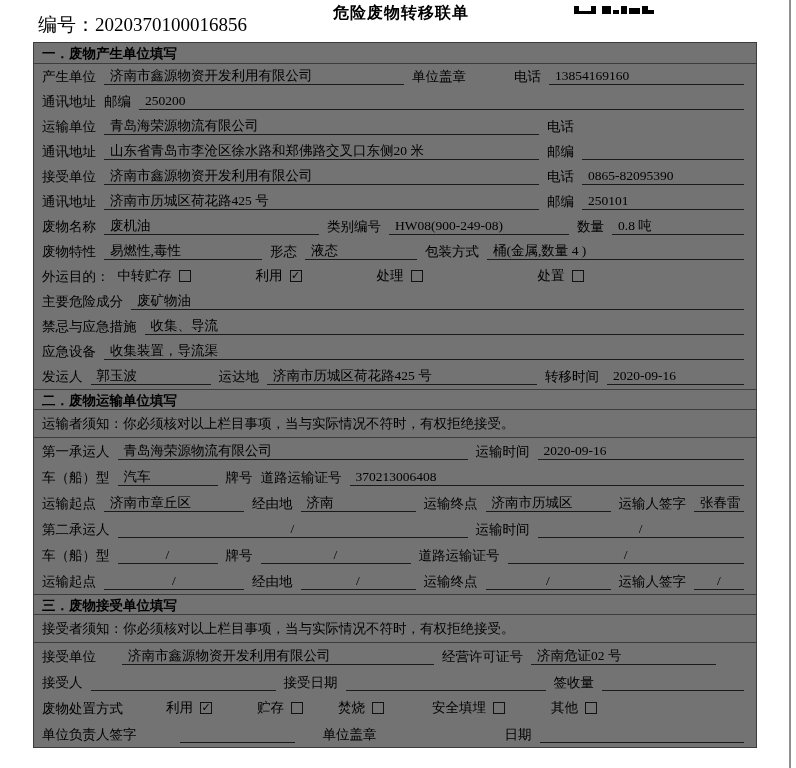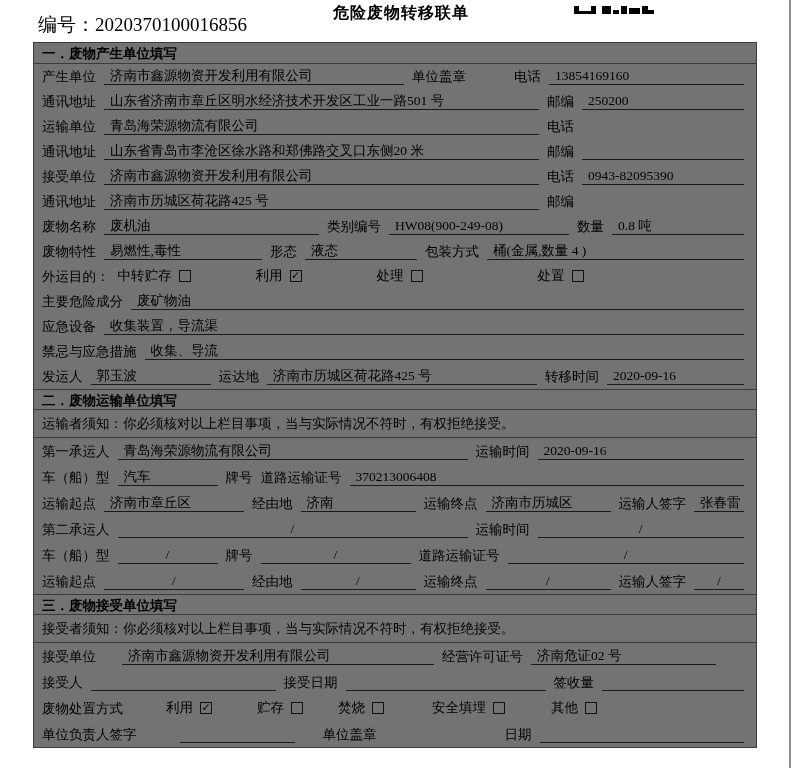--- a/index.html
+++ b/index.html
@@ -84,45 +84,45 @@
         <div class="row">
           <span class="lbl">产生单位</span>
           <span class="val" style="width: 300px;">济南市鑫源物资开发利用有限公司</span>
           <span class="lbl">单位盖章</span>
           <span class="gap" style="width: 40px;"></span>
           <span class="lbl">电话</span>
           <span class="val flex">13854169160</span>
         </div>
         <div class="row">
           <span class="lbl">通讯地址</span>
-          <span class="val" style="width: 435px;">山东省济南市章丘区明水经济技术开发区工业一路501 号</span>
           <span class="lbl">邮编</span>
           <span class="val flex">250200</span>
         </div>
         <div class="row">
           <span class="lbl">运输单位</span>
           <span class="val" style="width: 435px;">青岛海荣源物流有限公司</span>
           <span class="lbl">电话</span>
         </div>
         <div class="row">
           <span class="lbl">通讯地址</span>
           <span class="val" style="width: 435px;">山东省青岛市李沧区徐水路和郑佛路交叉口东侧20 米</span>
           <span class="lbl">邮编</span>
           <span class="val flex"></span>
         </div>
         <div class="row">
           <span class="lbl">接受单位</span>
           <span class="val" style="width: 435px;">济南市鑫源物资开发利用有限公司</span>
           <span class="lbl">电话</span>
-          <span class="val flex">0943-82095390</span>
+          <span class="val flex">0865-82095390</span>
         </div>
         <div class="row">
           <span class="lbl">通讯地址</span>
           <span class="val" style="width: 435px;">济南市历城区荷花路425 号</span>
           <span class="lbl">邮编</span>
+          <span class="val flex">250101</span>
         </div>
         <div class="row">
           <span class="lbl">废物名称</span>
           <span class="val" style="width: 215px;">废机油</span>
           <span class="lbl">类别编号</span>
           <span class="val" style="width: 180px;">HW08(900-249-08)</span>
           <span class="lbl">数量</span>
           <span class="val flex">0.8 吨</span>
         </div>
         <div class="row">
@@ -153,26 +153,26 @@
           <span class="chk">
             <span class="cklbl">处置</span>
             <span class="box"></span>
           </span>
         </div>
         <div class="row">
           <span class="lbl">主要危险成分</span>
           <span class="val flex">废矿物油</span>
         </div>
         <div class="row">
+          <span class="lbl">禁忌与应急措施</span>
+          <span class="val flex">收集、导流</span>
+        </div>
+        <div class="row">
           <span class="lbl">应急设备</span>
           <span class="val flex">收集装置，导流渠</span>
-        </div>
-        <div class="row">
-          <span class="lbl">禁忌与应急措施</span>
-          <span class="val flex">收集、导流</span>
         </div>
         <div class="row">
           <span class="lbl">发运人</span>
           <span class="val" style="width: 120px;">郭玉波</span>
           <span class="lbl">运达地</span>
           <span class="val" style="width: 270px;">济南市历城区荷花路425 号</span>
           <span class="lbl">转移时间</span>
           <span class="val flex">2020-09-16</span>
         </div>
       </div>

